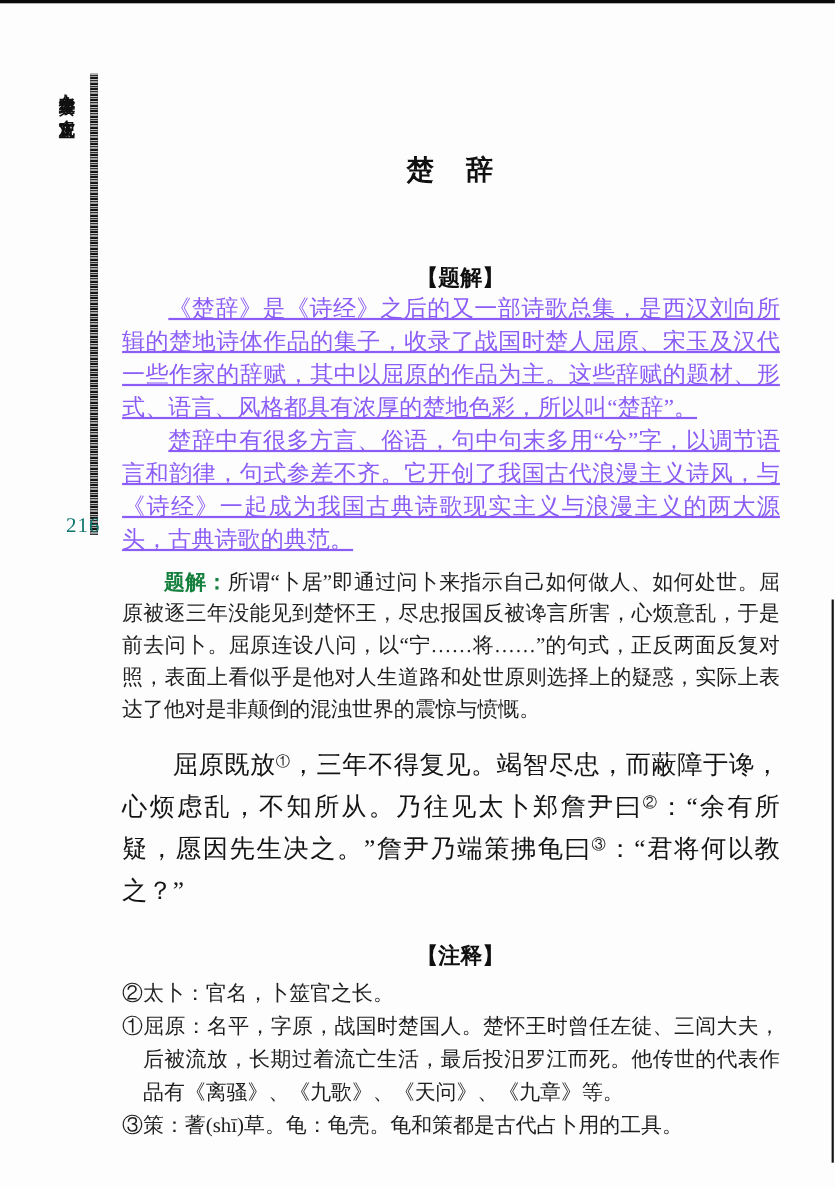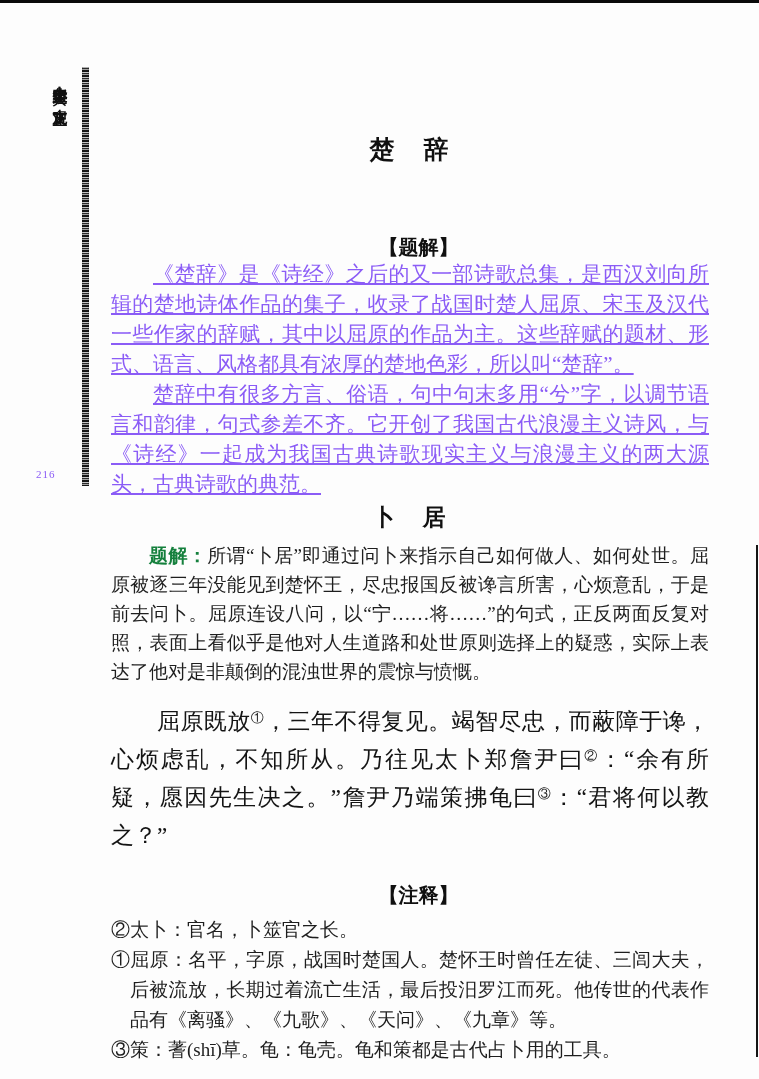--- a/index.html
+++ b/index.html
@@ -21,25 +21,25 @@
   .spine-strip{
     position:absolute;left:82px;top:67px;width:7px;height:419px;
     background:
       repeating-linear-gradient(0deg,
         rgba(10,10,10,.95) 0 1px, rgba(90,90,90,.55) 1px 2px,
         rgba(20,20,20,.9) 2px 3px, rgba(130,130,130,.45) 3px 4px,
         rgba(5,5,5,.95) 4px 5px);
     box-shadow:inset 0 0 1px #000;
   }
   .page-number{
-    position:absolute;left:36px;top:468px;width:34px;
-    font-size:11px;letter-spacing:1px;color:#8b5cf6;
+    position:absolute;left:60px;top:468px;width:34px;
+    font-size:19px;letter-spacing:1px;color:#0f766e;
   }
   
-  .content{position:absolute;left:111px;top:0;width:598px;}
+  .content{position:absolute;left:111px;top:6px;width:598px;}
   .chapter-title{
     margin:137px 0 0;text-align:center;
     font-family:"Liberation Sans","DejaVu Sans",sans-serif;
     font-weight:bold;font-size:25px;line-height:25px;letter-spacing:2px;color:#101010;
   }
   .section-heading{
     margin:73px 0 0;text-indent:17px;
     font-family:"Liberation Sans","DejaVu Sans",sans-serif;
     font-weight:bold;font-size:20px;line-height:24px;color:#101010;text-align:center;
   }
@@ -87,21 +87,20 @@
 
 <div class="content">
 
   <h1 class="chapter-title">楚　辞</h1>
 
   <h2 class="section-heading">【题解】</h2>
 
   <p class="tijie-para">《楚辞》是《诗经》之后的又一部诗歌总集，是西汉刘向所辑的楚地诗体作品的集子，收录了战国时楚人屈原、宋玉及汉代一些作家的辞赋，其中以屈原的作品为主。这些辞赋的题材、形式、语言、风格都具有浓厚的楚地色彩，所以叫“楚辞”。</p>
   <p class="tijie-para">楚辞中有很多方言、俗语，句中句末多用“兮”字，以调节语言和韵律，句式参差不齐。它开创了我国古代浪漫主义诗风，与《诗经》一起成为我国古典诗歌现实主义与浪漫主义的两大源头，古典诗歌的典范。</p>
 
-  <h2 class="piece-title">卜　居</h2>
 
   <p class="piece-tijie"><span class="tijie-label">题解：</span><span>所谓“卜居”即通过问卜来指示自己如何做人、如何处世。屈原被逐三年没能见到楚怀王，尽忠报国反被谗言所害，心烦意乱，于是前去问卜。屈原连设八问，以“宁……将……”的句式，正反两面反复对照，表面上看似乎是他对人生道路和处世原则选择上的疑惑，实际上表达了他对是非颠倒的混浊世界的震惊与愤慨。</span></p>
 
   <p class="main-passage"><span>屈原既放</span><sup class="note-ref">①</sup><span>，三年不得复见。竭智尽忠，而蔽障于谗，心烦虑乱，不知所从。乃往见太卜郑詹尹曰</span><sup class="note-ref">②</sup><span>：“余有所疑，愿因先生决之。”詹尹乃端策拂龟曰</span><sup class="note-ref">③</sup><span>：“君将何以教之？”</span></p>
 
   <h2 class="section-heading zhushi">【注释】</h2>
 
   <div class="notes">
       <div class="note">②太卜：官名，卜筮官之长。</div>
       <div class="note">①屈原：名平，字原，战国时楚国人。楚怀王时曾任左徒、三闾大夫，后被流放，长期过着流亡生活，最后投汨罗江而死。他传世的代表作品有《离骚》、《九歌》、《天问》、《九章》等。</div>

